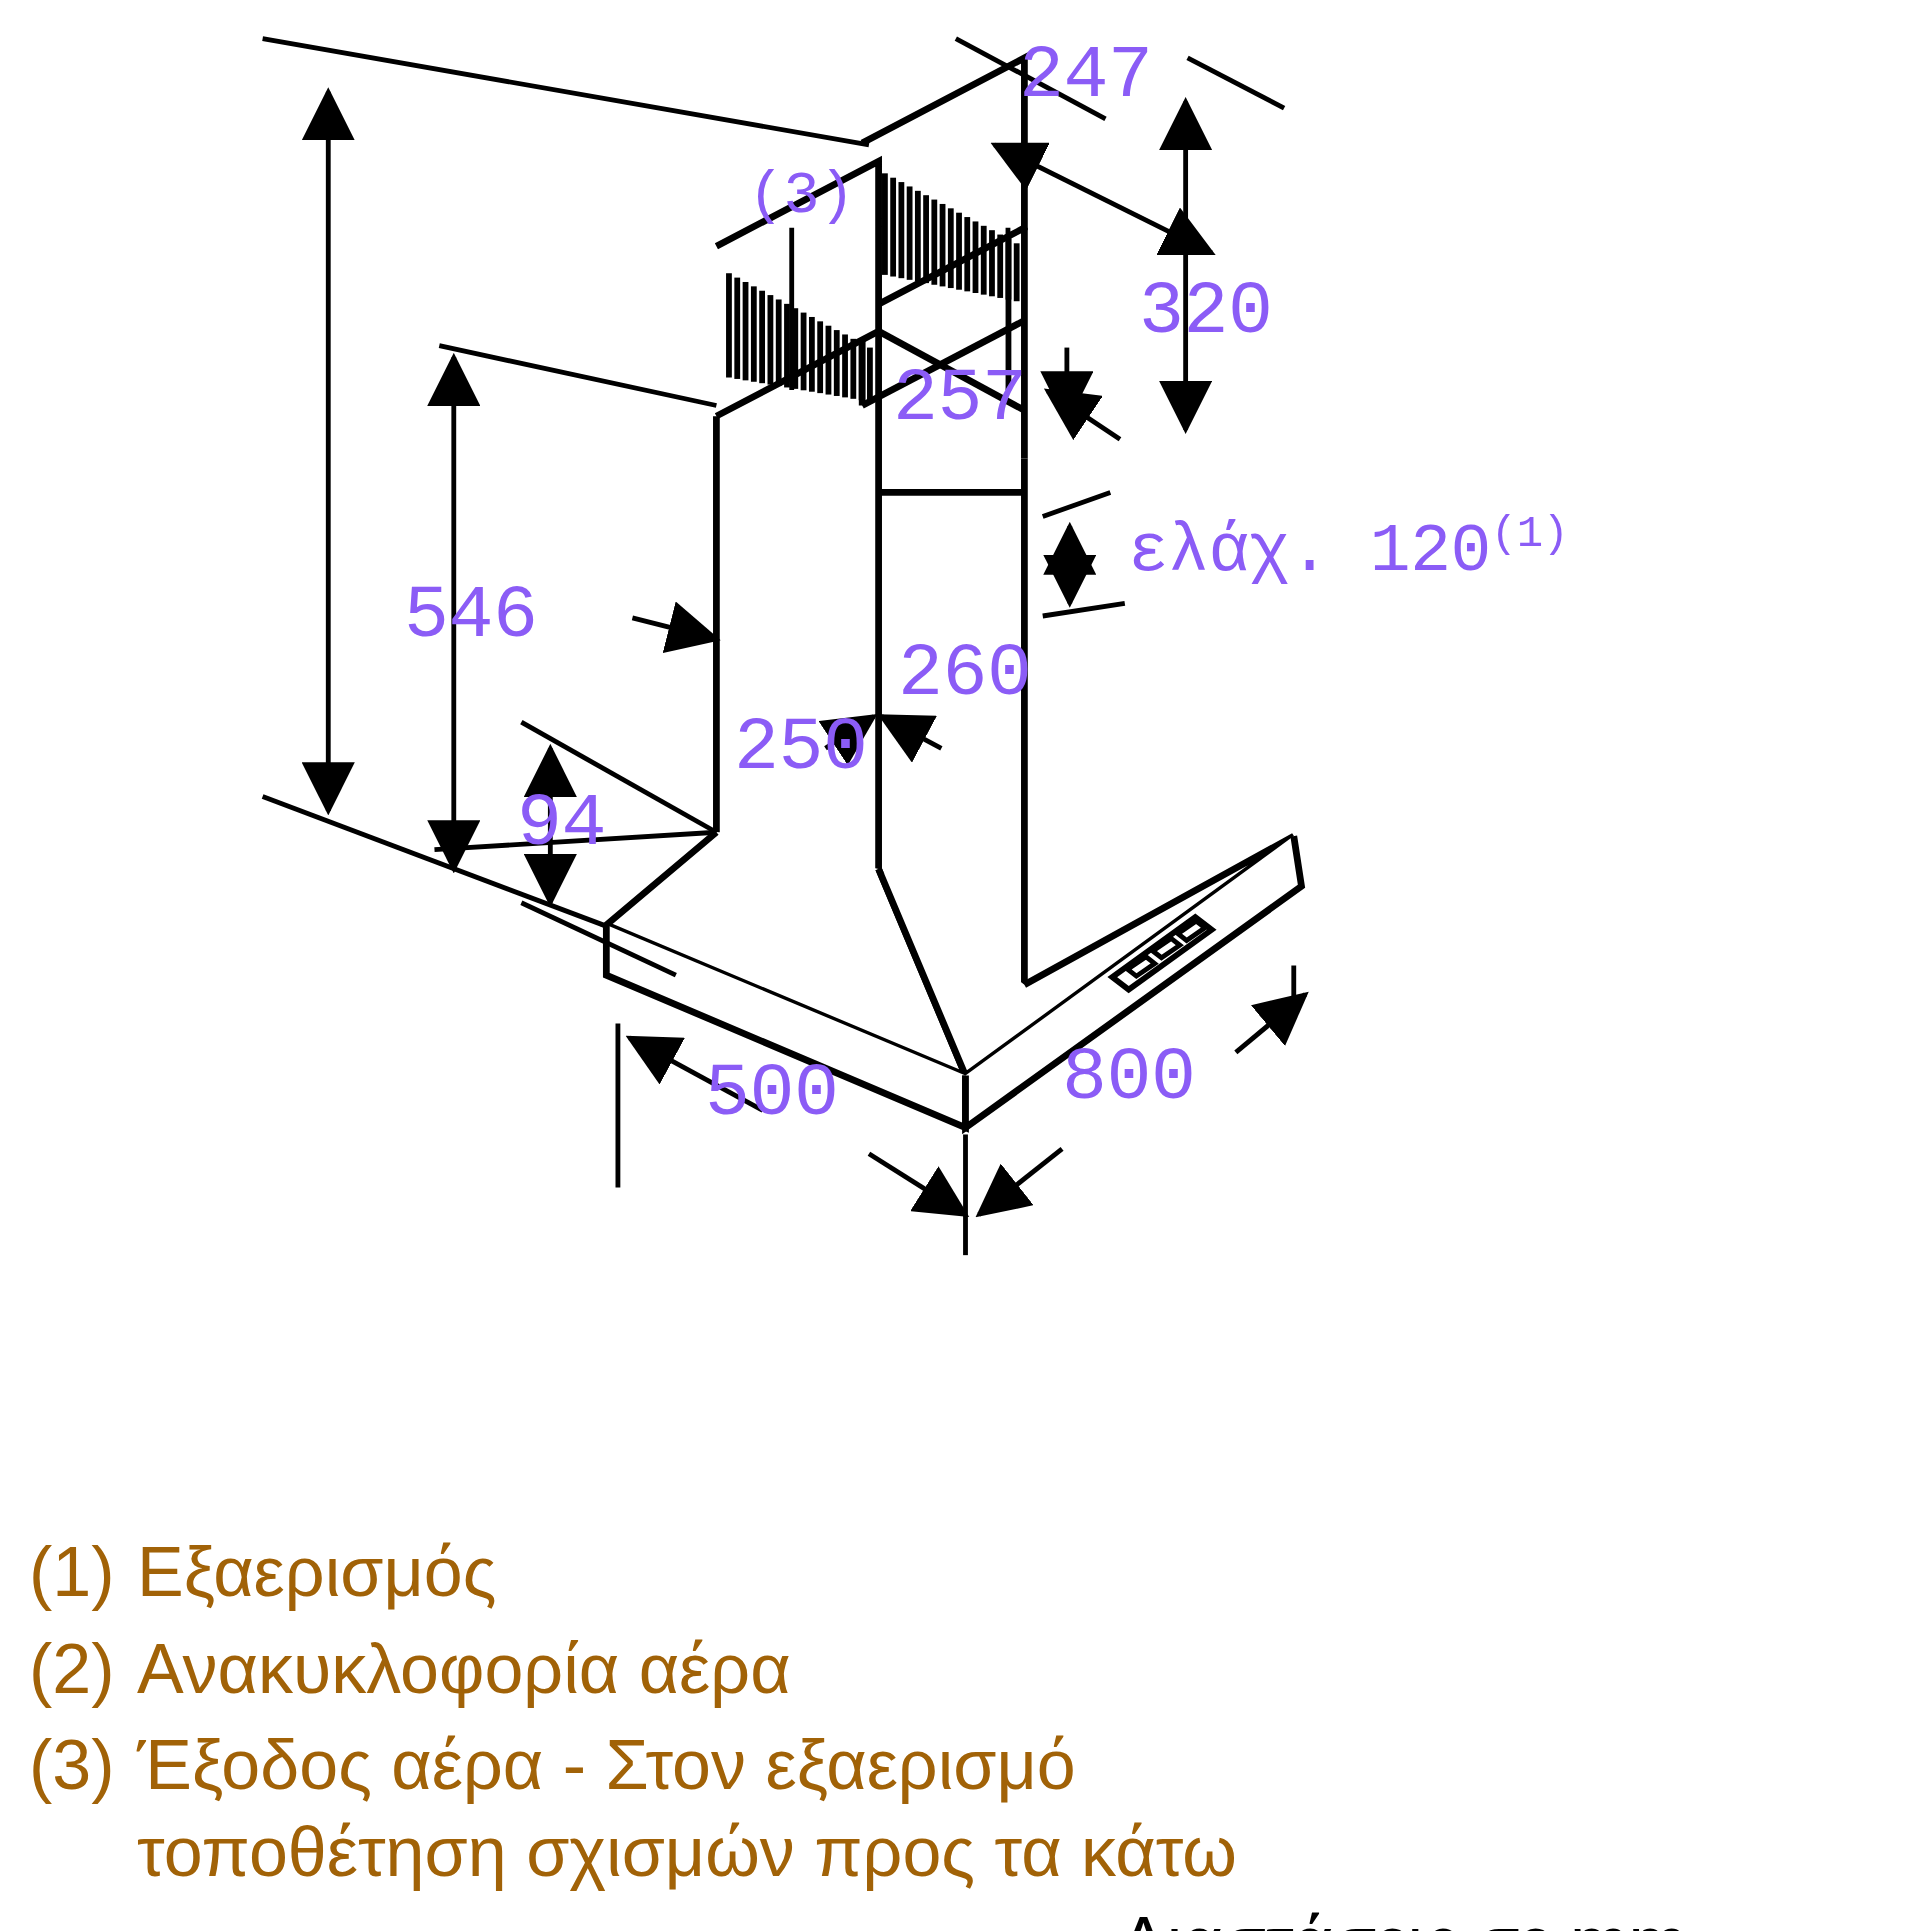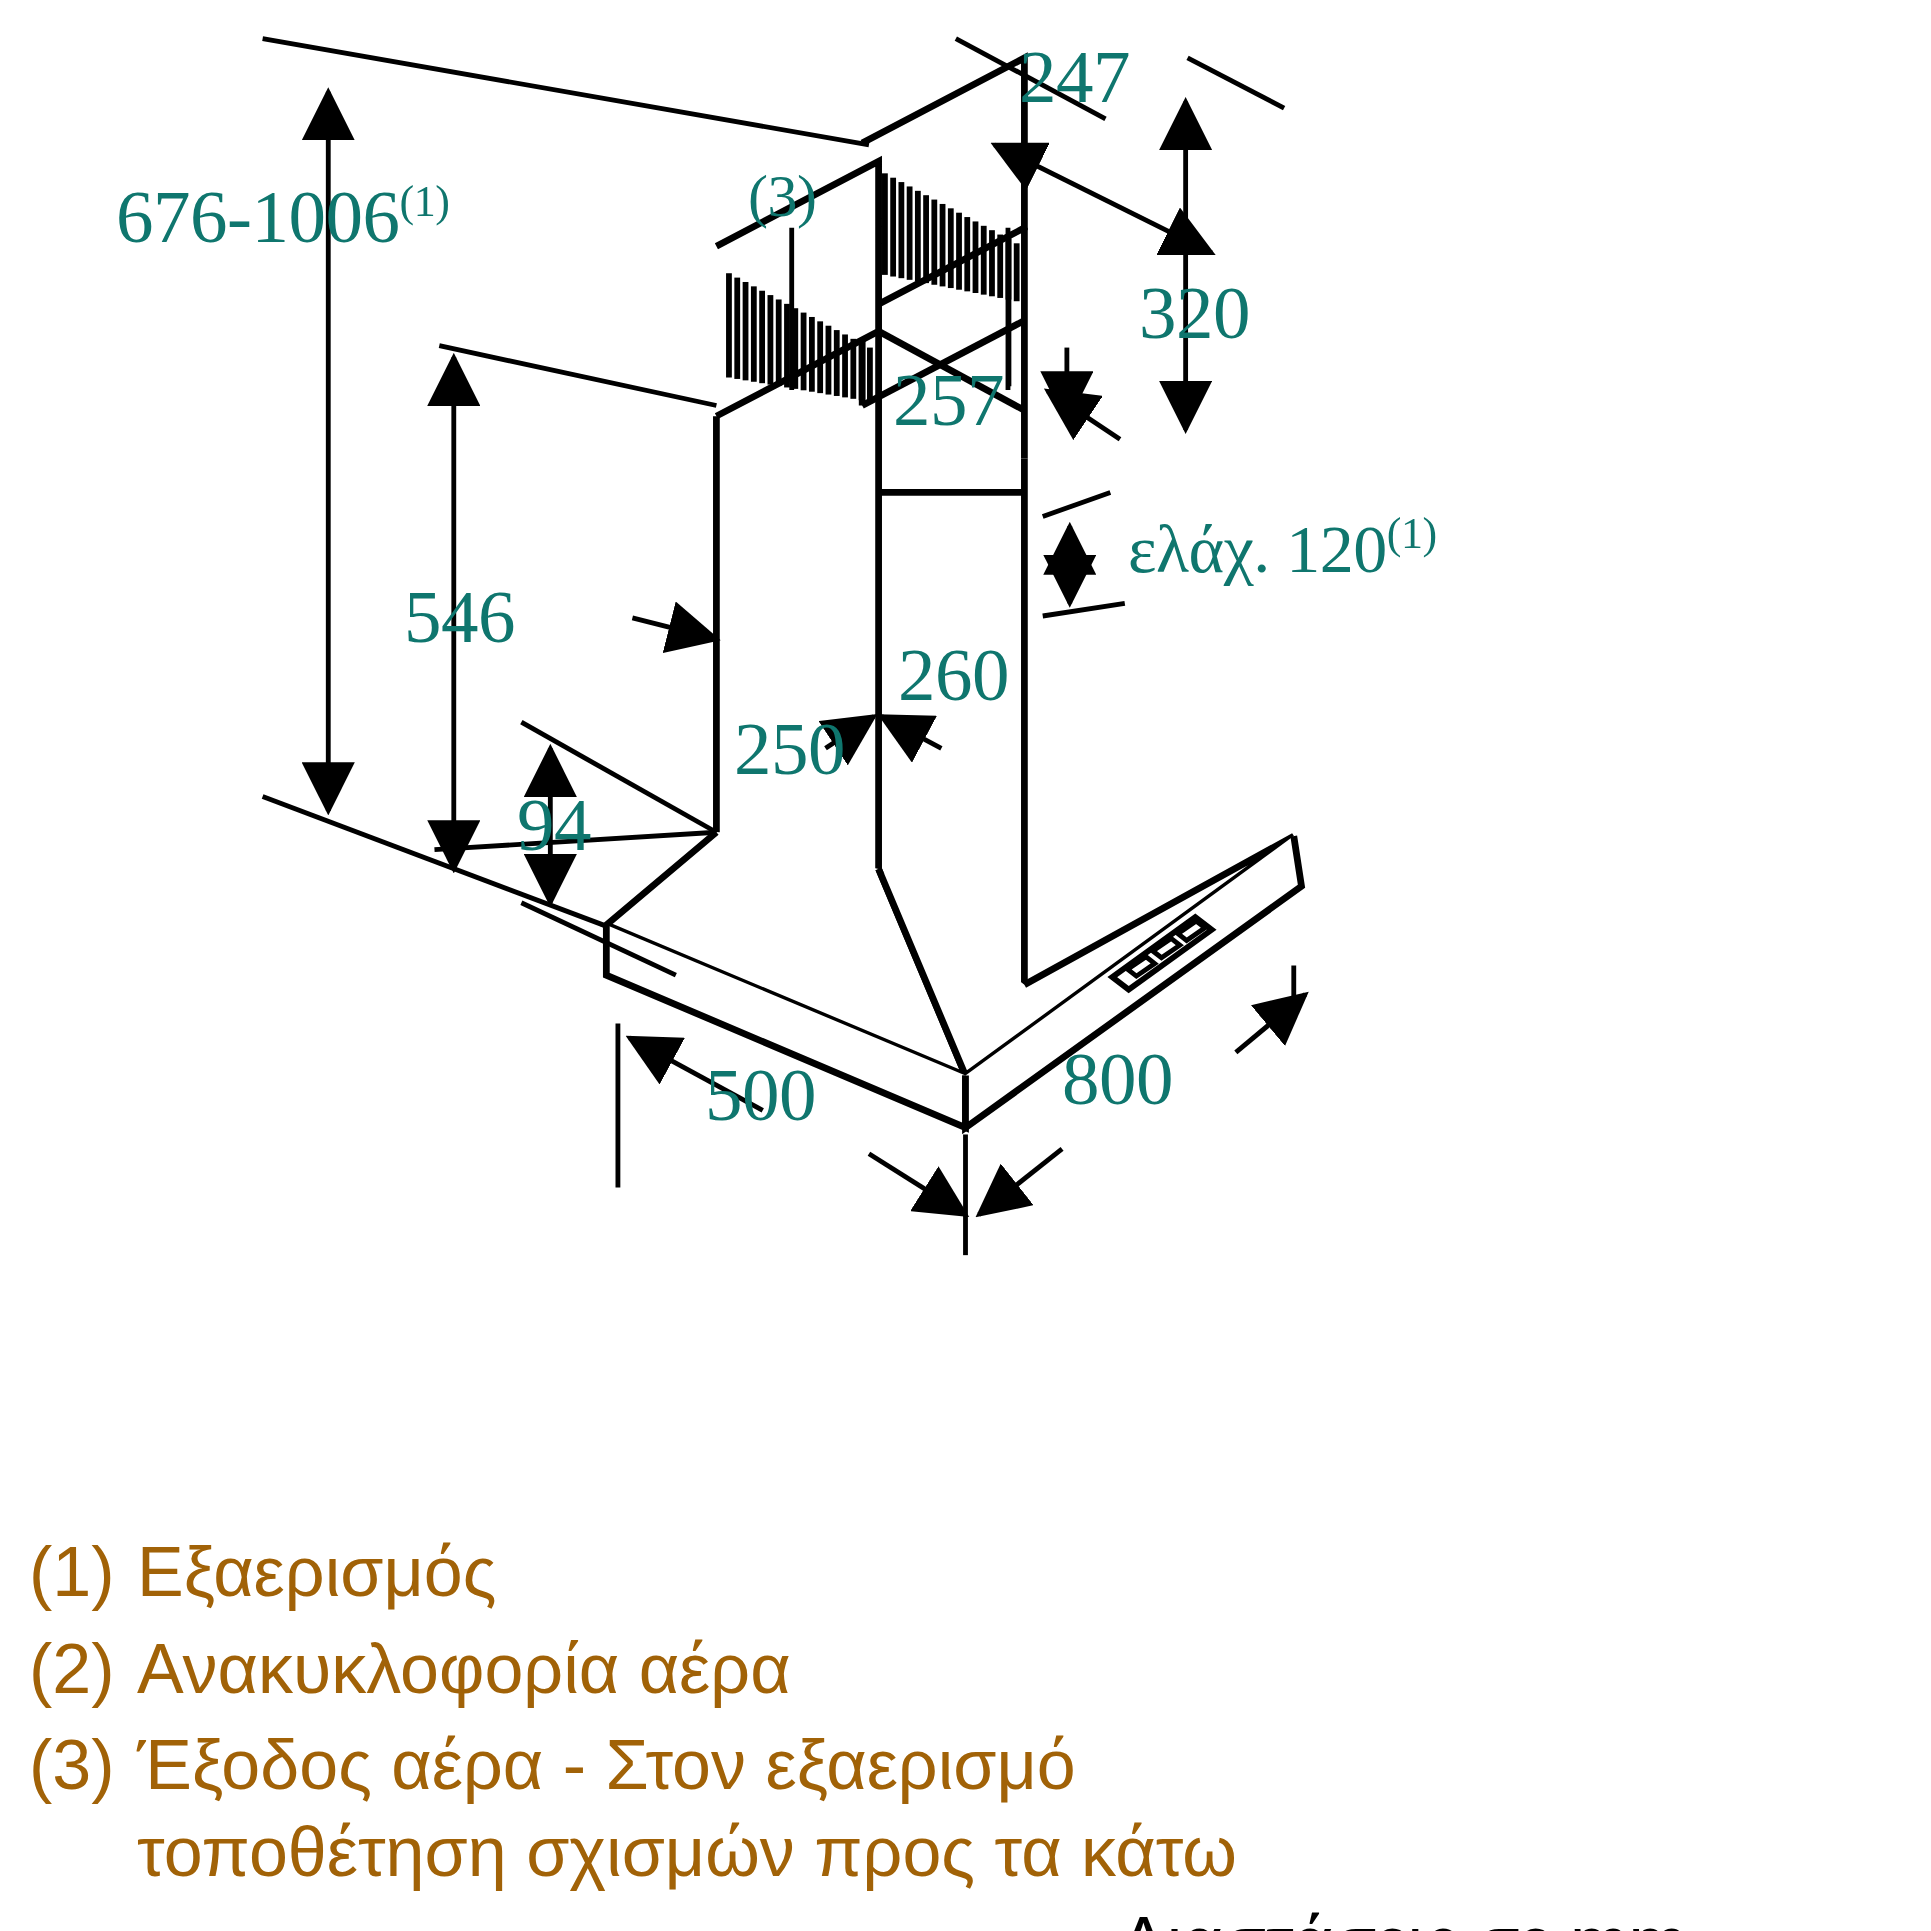--- a/index.html
+++ b/index.html
@@ -23,22 +23,22 @@
   }
   #drawing {
     position: absolute;
     left: 0;
     top: 0;
     width: 1931px;
     height: 1931px;
   }
   .dim-label {
     position: absolute;
-    font-family: Liberation Serif, serif;
-    color: #0f766e;
+    font-family: Liberation Mono, monospace;
+    color: #8b5cf6;
     white-space: nowrap;
     line-height: 1;
     letter-spacing: -0.5px;
   }
   .big {
     font-size: 75px;
   }
   .sup {
     font-size: 44px;
     vertical-align: super;
@@ -214,23 +214,20 @@
         <path d="M 1100 1190 L 1014 1258" marker-end="url(#ah)"></path>
       </g>
 
       <g stroke-width="5">
         <path d="M 1045 240 L 1045 400"></path>
       </g>
 
     </g>
   </svg>
 
-  <div class="dim-label big" style="left:116px; top:179px;">
-    <span>676-1006</span><span class="sup">(1)</span>
-  </div>
 
 
   <div class="dim-label big" style="left:404px; top:579px;">546</div>
 
   <div class="dim-label big" style="left:517px; top:787px;">94</div>
 
   <div class="dim-label big" style="left:1019px; top:39px;">247</div>
 
   <div class="dim-label big" style="left:1139px; top:275px;">320</div>
 

